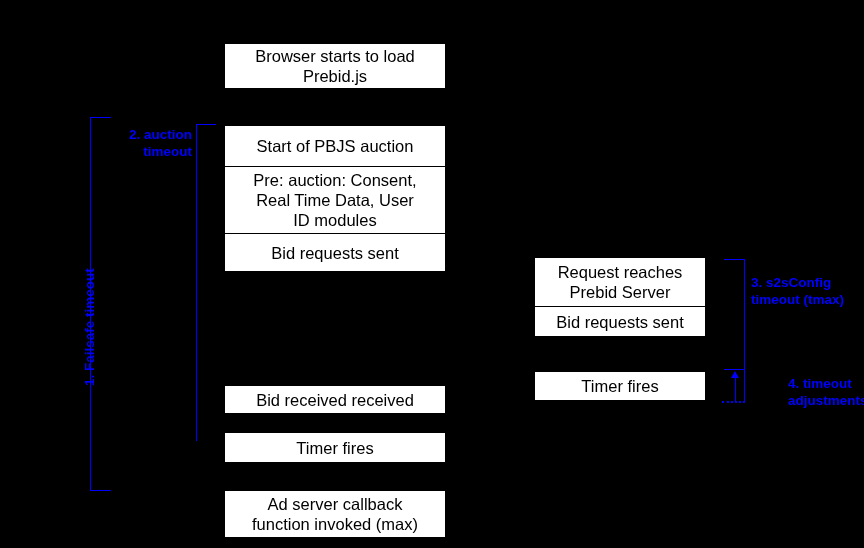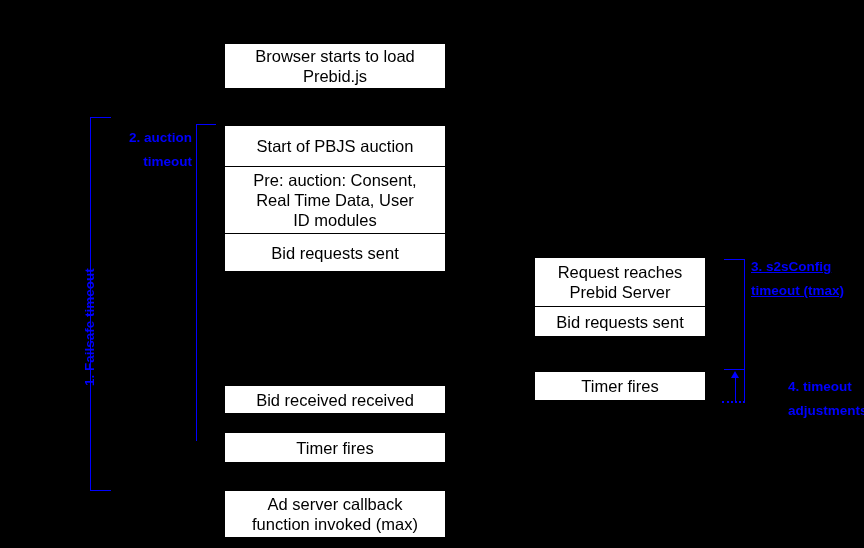--- a/index.html
+++ b/index.html
@@ -49,21 +49,21 @@
   .divider {
     height: 1px;
     background: #000000;
     width: 100%;
   }
   .blue-label {
     position: absolute;
     color: #0000ff;
     font-weight: bold;
     font-size: 13.5px;
-    line-height: 24px;
+    line-height: 17px;
     white-space: pre-line;
   }
   .blue-label.right-align { text-align: right; }
   .blue-label.left-align { text-align: left; }
   .rot-label {
     position: absolute;
     color: #0000ff;
     font-weight: bold;
     font-size: 13.5px;
     white-space: nowrap;
@@ -134,21 +134,21 @@
   <div class="rot-label" style="left:82px; top:386px;">1. Failsafe timeout</div>
 
   <div class="blue-label right-align" style="left:96px; top:126px; width:96px;">2. auction
 timeout</div>
   <div class="hline" style="left:196px; top:124px; width:20px;"></div>
   <div class="vline" style="left:196px; top:124px; height:317px;"></div>
 
   <div class="hline" style="left:724px; top:259px; width:21px;"></div>
   <div class="vline" style="left:744px; top:259px; height:111px;"></div>
   <div class="hline" style="left:724px; top:369px; width:21px;"></div>
-  <div class="blue-label left-align" style="left:751px; top:255px; width:112px;text-decoration:underline;">3. s2sConfig
+  <div class="blue-label left-align" style="left:751px; top:274px; width:112px;">3. s2sConfig
 timeout (tmax)</div>
 
   <div class="vline" style="left:735px; top:378px; height:23px;"></div>
   <div class="arrow-up" style="left:731px; top:371px;"></div>
   <div class="dotline" style="left:722px; top:401px; width:23px;"></div>
   <div class="vline" style="left:744px; top:369px; height:33px;"></div>
   <div class="blue-label left-align" style="left:751px; top:375px; width:112px;margin-left:37px;">4. timeout
 adjustments</div>
 
 </div>

